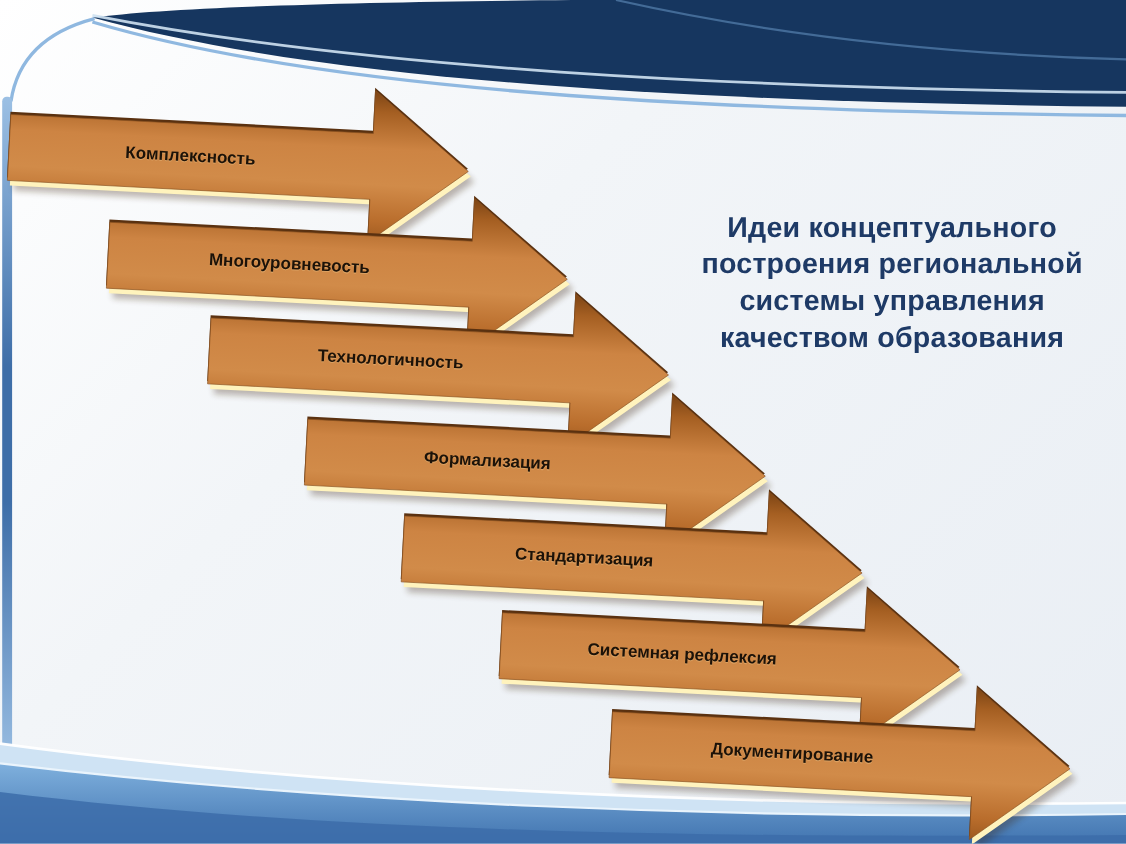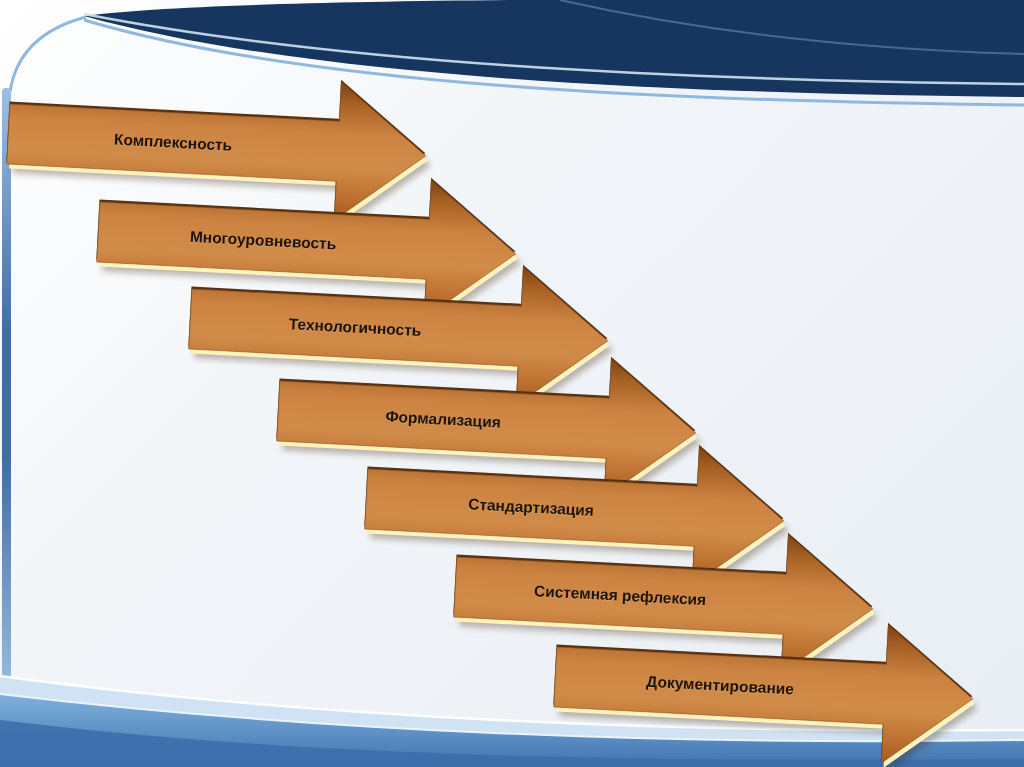--- a/index.html
+++ b/index.html
@@ -88,20 +88,24 @@
     <path d="M86,17 C44,28 16,52 10,92" fill="none" stroke="#8fb8e0" stroke-width="3"></path>
     <rect x="2" y="88" width="9" height="614" rx="4" fill="url(#leftStripGrad)"></rect>
 
     <path d="M0,676 C280,714 640,734 1024,730 L1024,767 L0,767 Z" fill="#cfe3f4"></path>
     <path d="M0,676 C280,714 640,734 1024,730" fill="none" stroke="#ffffff" stroke-width="2.5" opacity="0.95"></path>
     <path d="M0,694 C300,730 660,746 1024,740 L1024,767 L0,767 Z" fill="url(#bottomGrad)"></path>
     <path d="M0,694 C300,730 660,746 1024,740" fill="none" stroke="#eaf4fc" stroke-width="2"></path>
     <path d="M0,720 C260,752 560,763 1024,759 L1024,767 L0,767 Z" fill="#3c6ca9" opacity="0.85"></path>
   </svg>
 
+  <div class="title">Идеи концептуального
+построения региональной
+системы управления
+качеством образования</div>
 
   <div class="arrow a1">
     <svg class="arrow-svg" viewBox="0 0 420 170">
         <use href="#arrowShape"></use>
       </svg>
     <span class="arrow-label">Комплексность</span>
   </div>
   <div class="arrow a2">
     <svg class="arrow-svg" viewBox="0 0 420 170">
         <use href="#arrowShape"></use>

